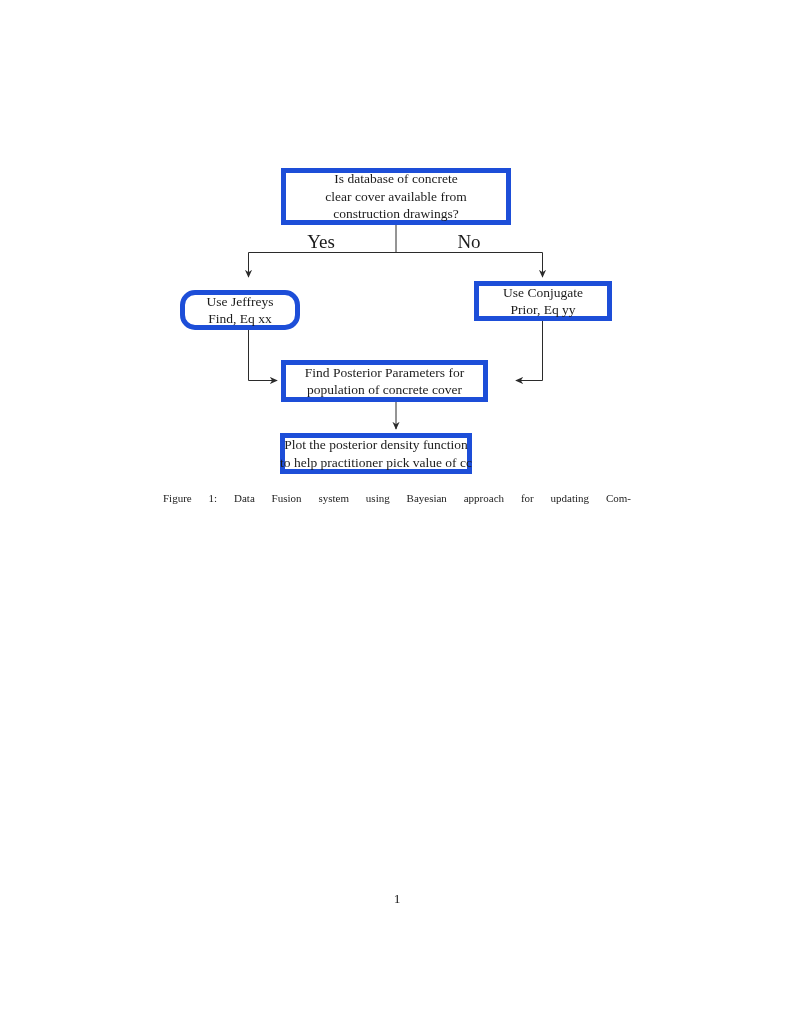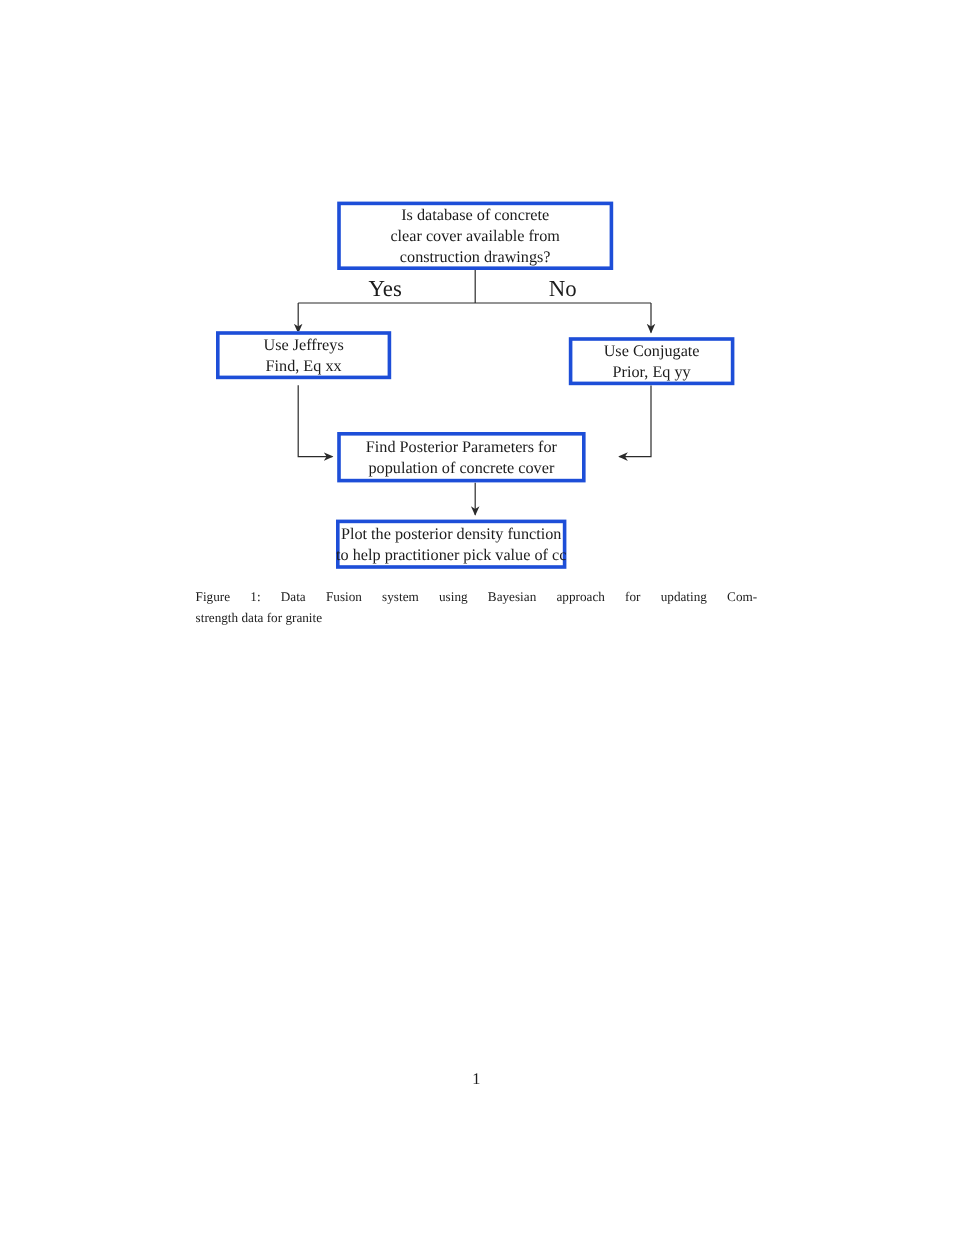--- a/index.html
+++ b/index.html
@@ -23,33 +23,33 @@
   }
   .connectors {
     position: absolute;
     left: 0; top: 0;
     width: 794px; height: 490px;
     pointer-events: none;
   }
   .node {
     position: absolute;
     box-sizing: border-box;
-    border: 3px solid #1d4ed8;
+    border: 5px solid #1d4ed8;
     background: #ffffff;
     display: flex;
     flex-direction: column;
     align-items: center;
     justify-content: center;
     font-size: 13.5px;
     line-height: 17.5px;
     text-align: center;
   }
   .node-line { white-space: nowrap; }
   .node-top    { left: 281px; top: 168px; width: 230px; height: 57px; }
-  .node-left   { left: 180px; top: 276px; width: 146px; height: 40px; }
+  .node-left   { left: 180px; top: 290px; width: 120px; height: 40px; border-radius: 15px; }
   .node-right  { left: 474px; top: 281px; width: 138px; height: 40px; }
   .node-middle { left: 281px; top: 360px; width: 207px; height: 42px; }
   .node-bottom { left: 280px; top: 433px; width: 192px; height: 41px; }
   .edge-label {
     position: absolute;
     width: 60px;
     top: 233px;
     font-size: 19px;
     line-height: 17px;
     text-align: center;
@@ -135,18 +135,17 @@
 
     <div class="node node-bottom">
       <span class="node-line">Plot the posterior density function</span>
       <span class="node-line">to help practitioner pick value of cc</span>
     </div>
 
   </div>
 
   <div class="caption">
     <span class="caption-line caption-just">Figure 1: Data Fusion system using Bayesian approach for updating Com-</span>
-    <span class="caption-line caption-last">strength data for granite</span>
   </div>
 
   <div class="page-number">1</div>
 
 </div>
 
 </body></html>

